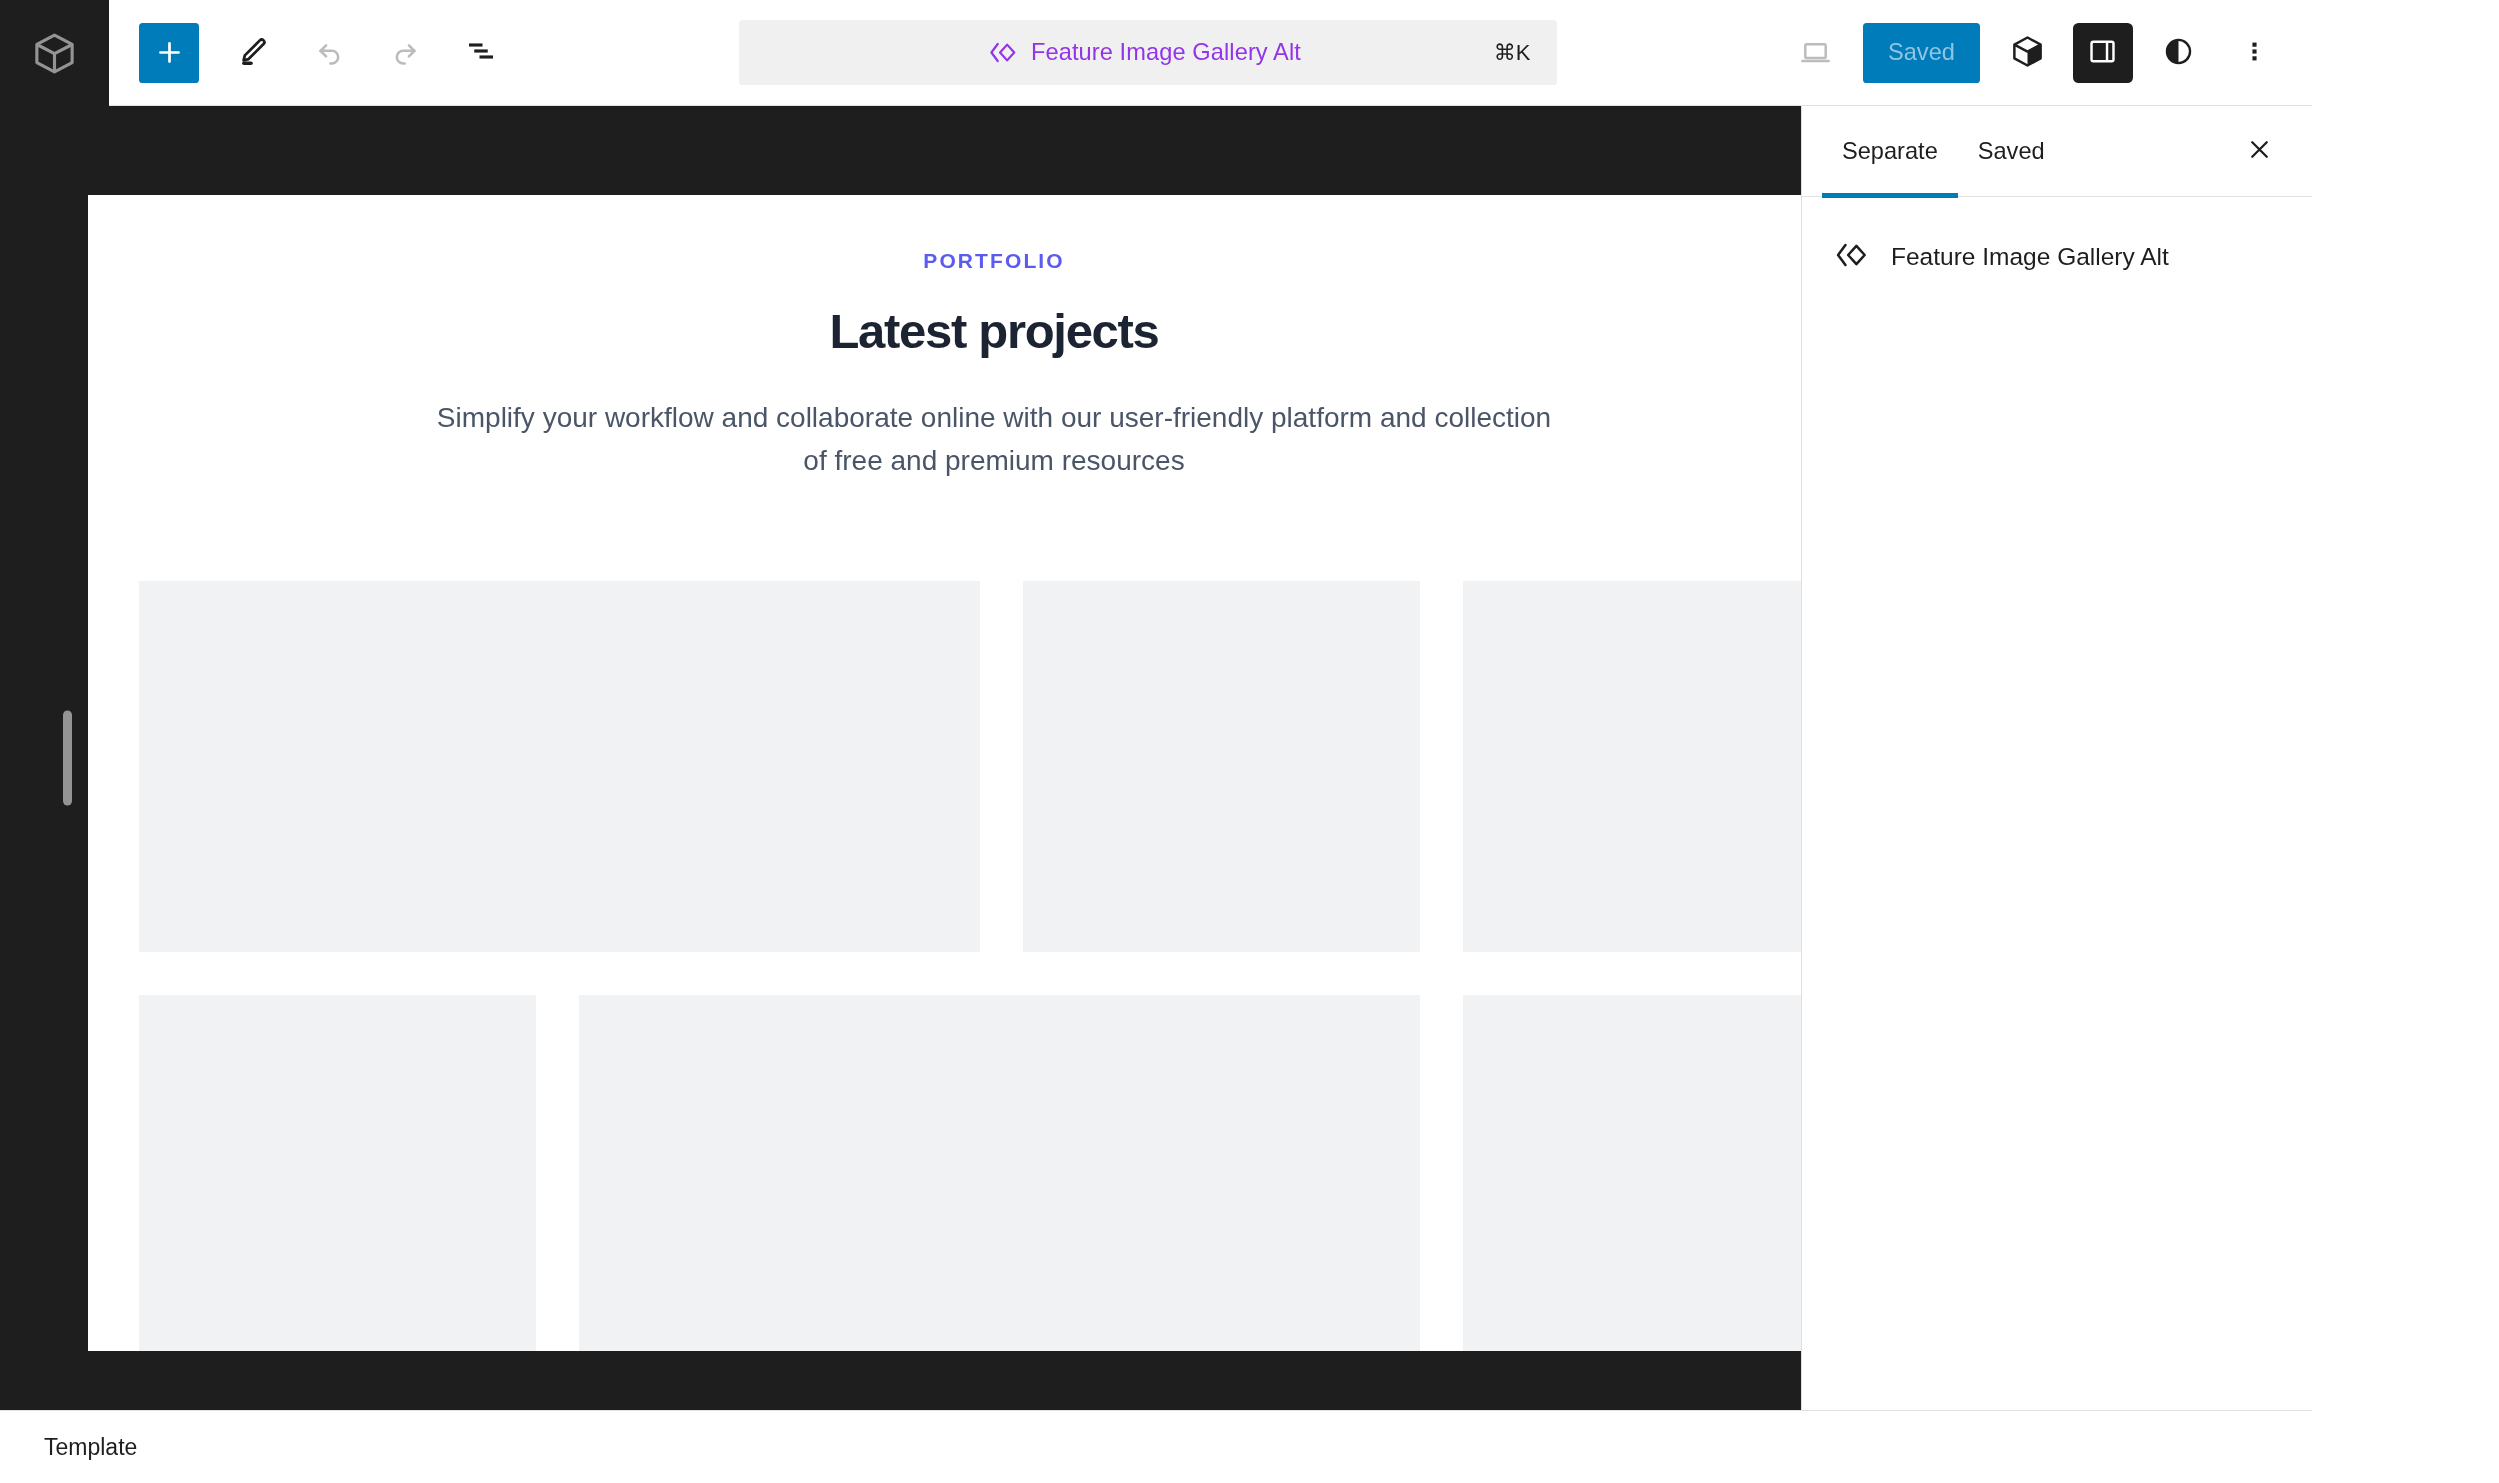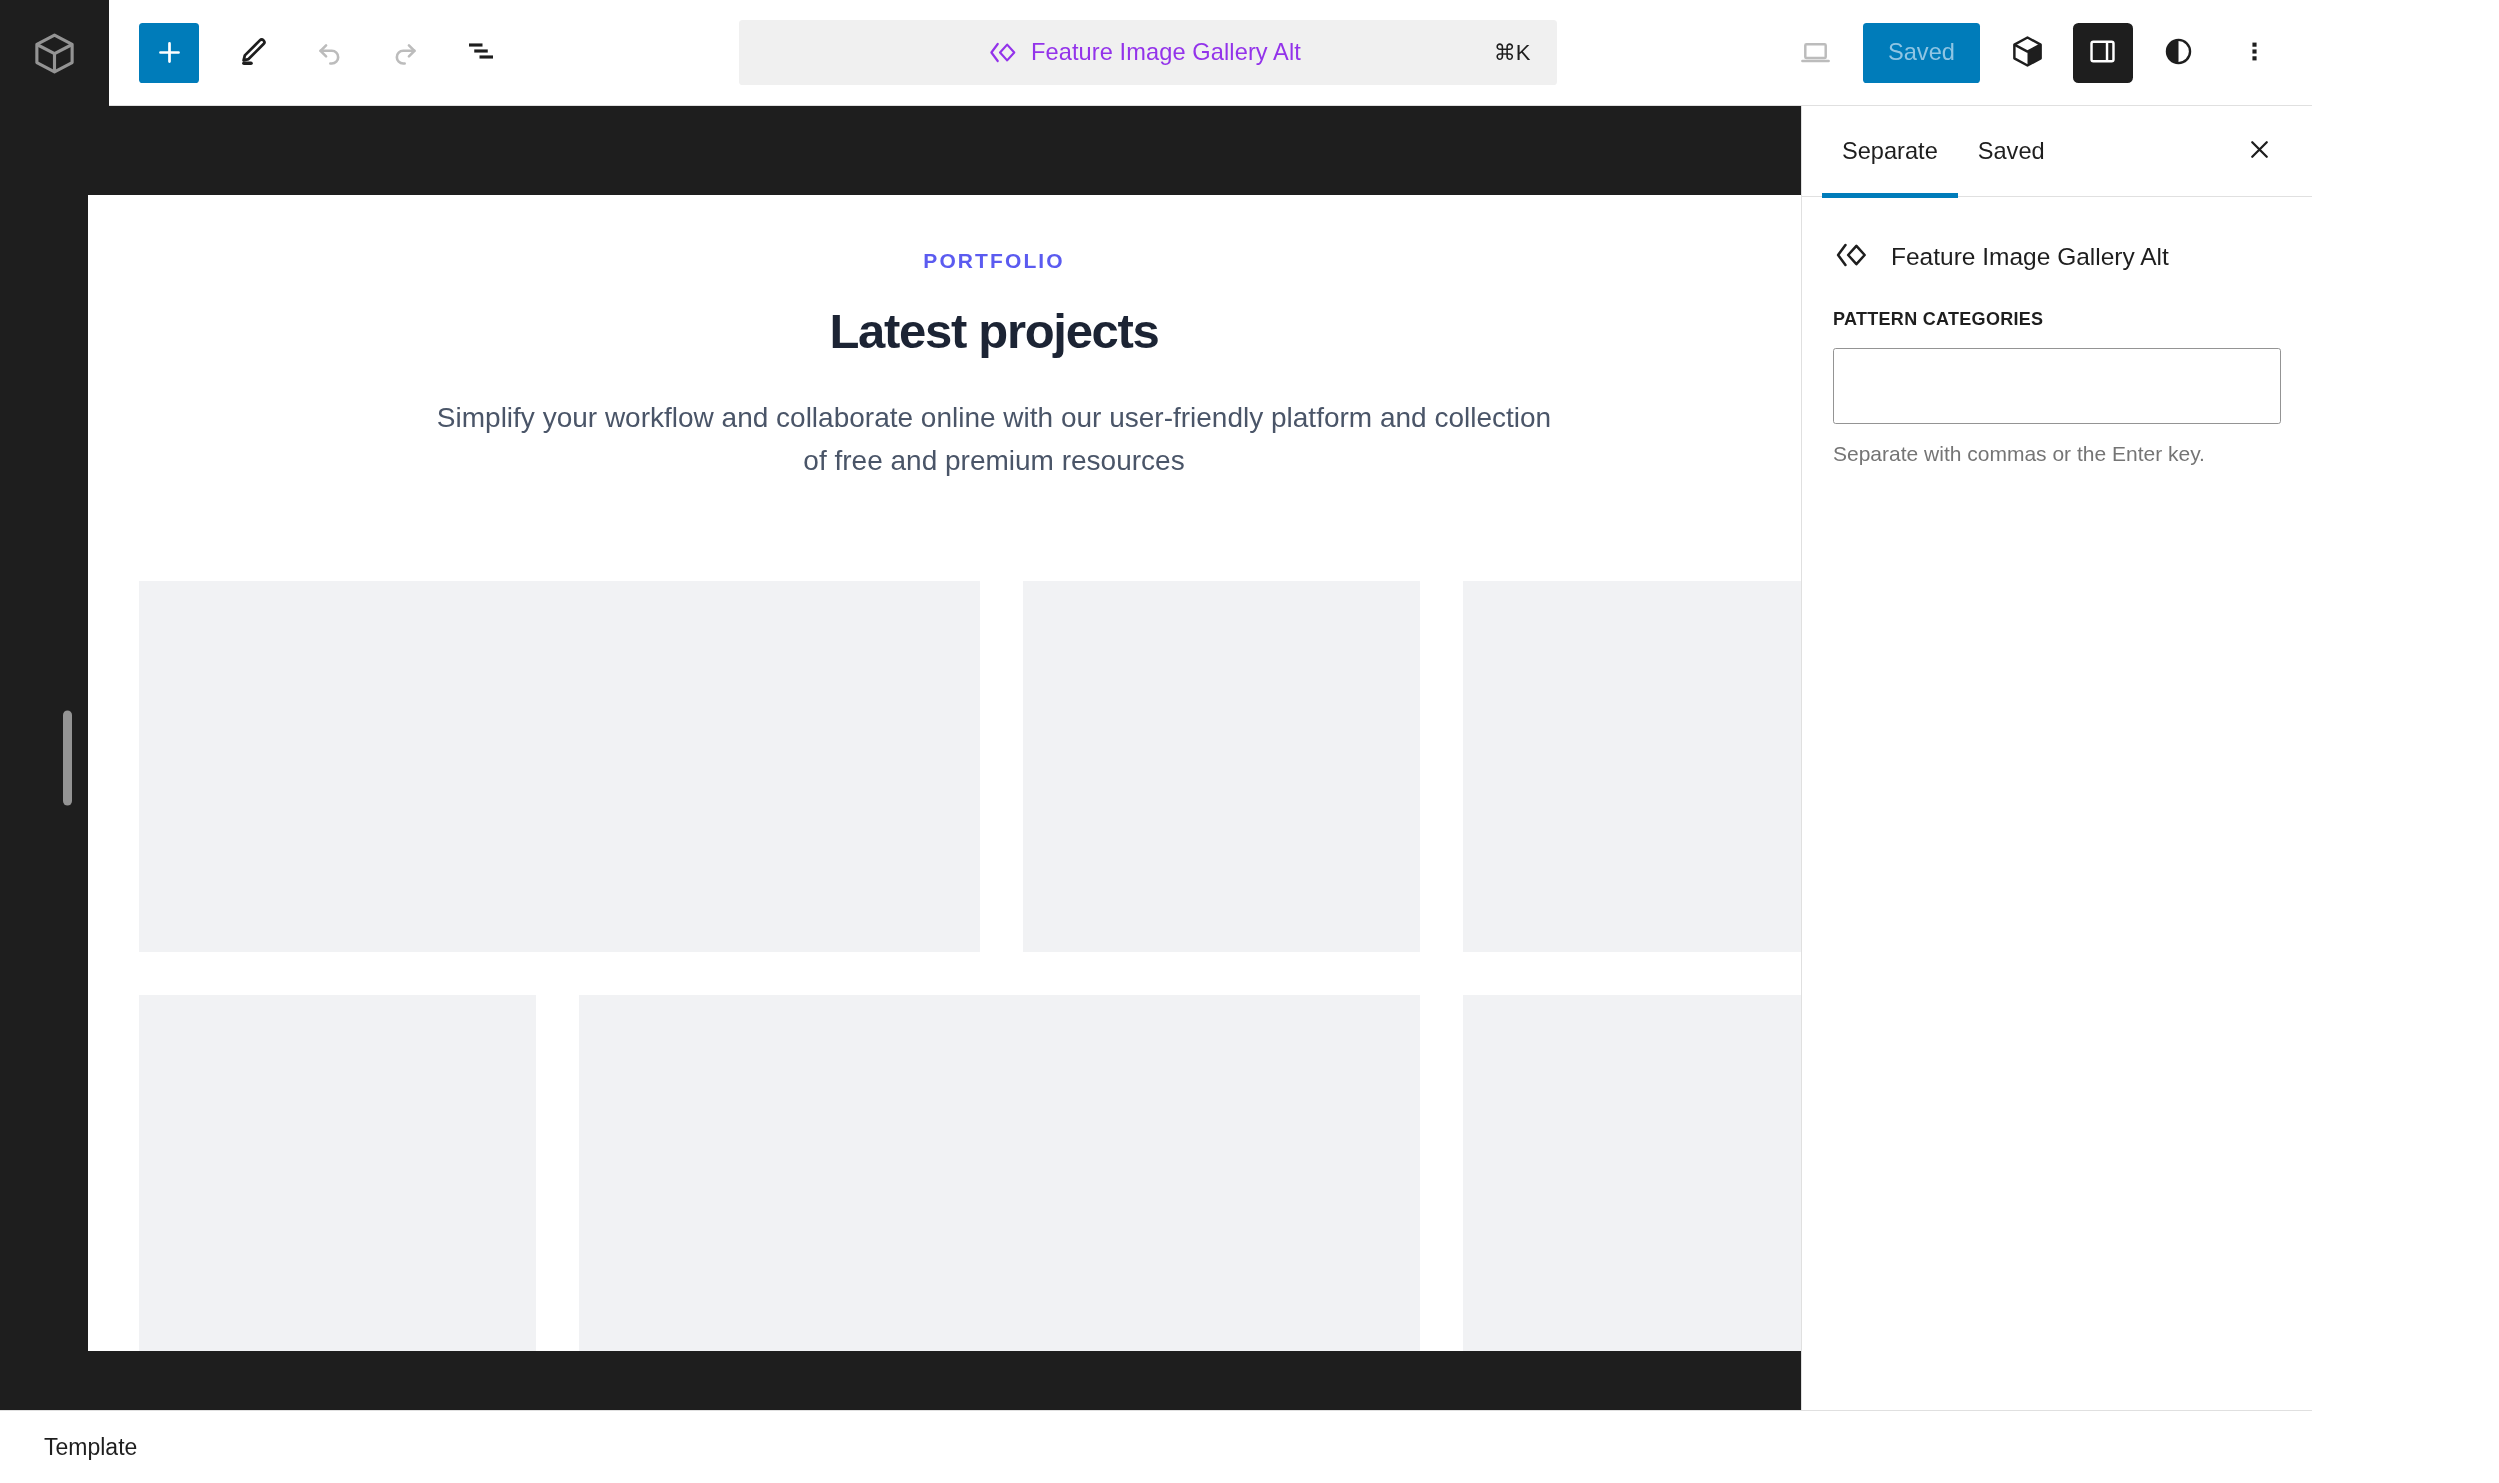--- a/index.html
+++ b/index.html
@@ -471,25 +471,20 @@
       <div class="pattern-head">
         <span>
           <svg width="36" height="36" viewBox="0 0 24 24" fill="none" stroke="#1e1e1e" stroke-width="1.7" stroke-linecap="round" stroke-linejoin="round">
             <path d="M8.3 5.4 3.4 12l4.9 6.6"></path>
             <path d="M15.6 5.9 21.1 12l-5.5 6.1-5.5-6.1z"></path>
           </svg>
         </span>
         <span class="pattern-head-title">Feature Image Gallery Alt</span>
       </div>
 
-      <div class="field-group">
-        <div class="field-label">Pattern Categories</div>
-        <input class="token-input" type="text" value="" placeholder="" style="">
-        <div class="field-help">Separate with commas or the Enter key.</div>
-      </div>
 
     </div>
   </div>
 
   <div class="footer">
     <span class="footer-label">Template</span>
   </div>
 
 </div>
 

